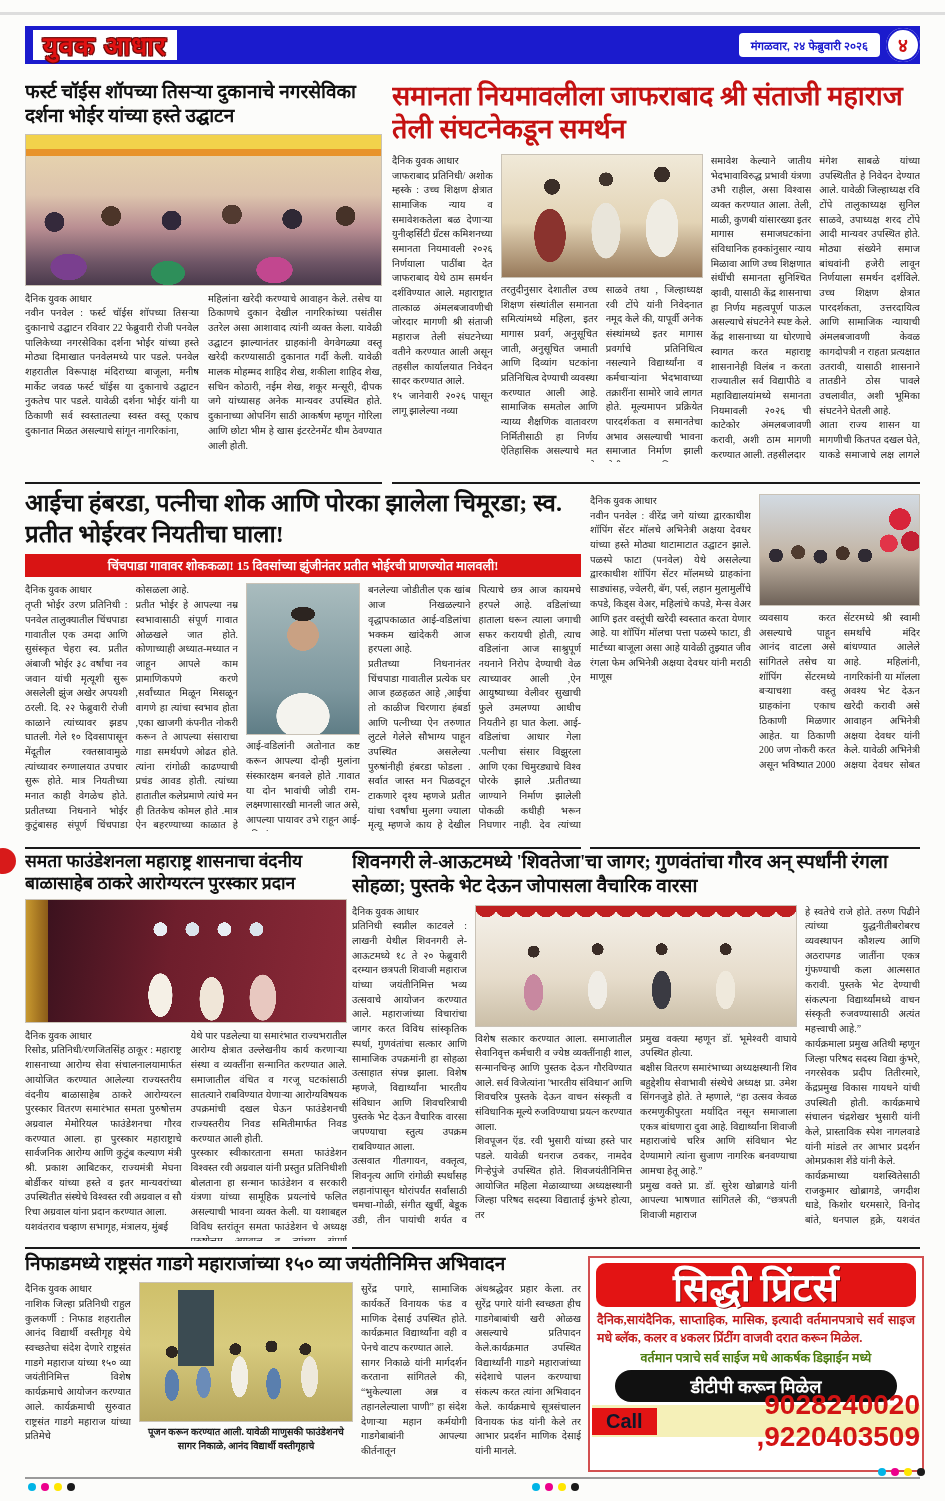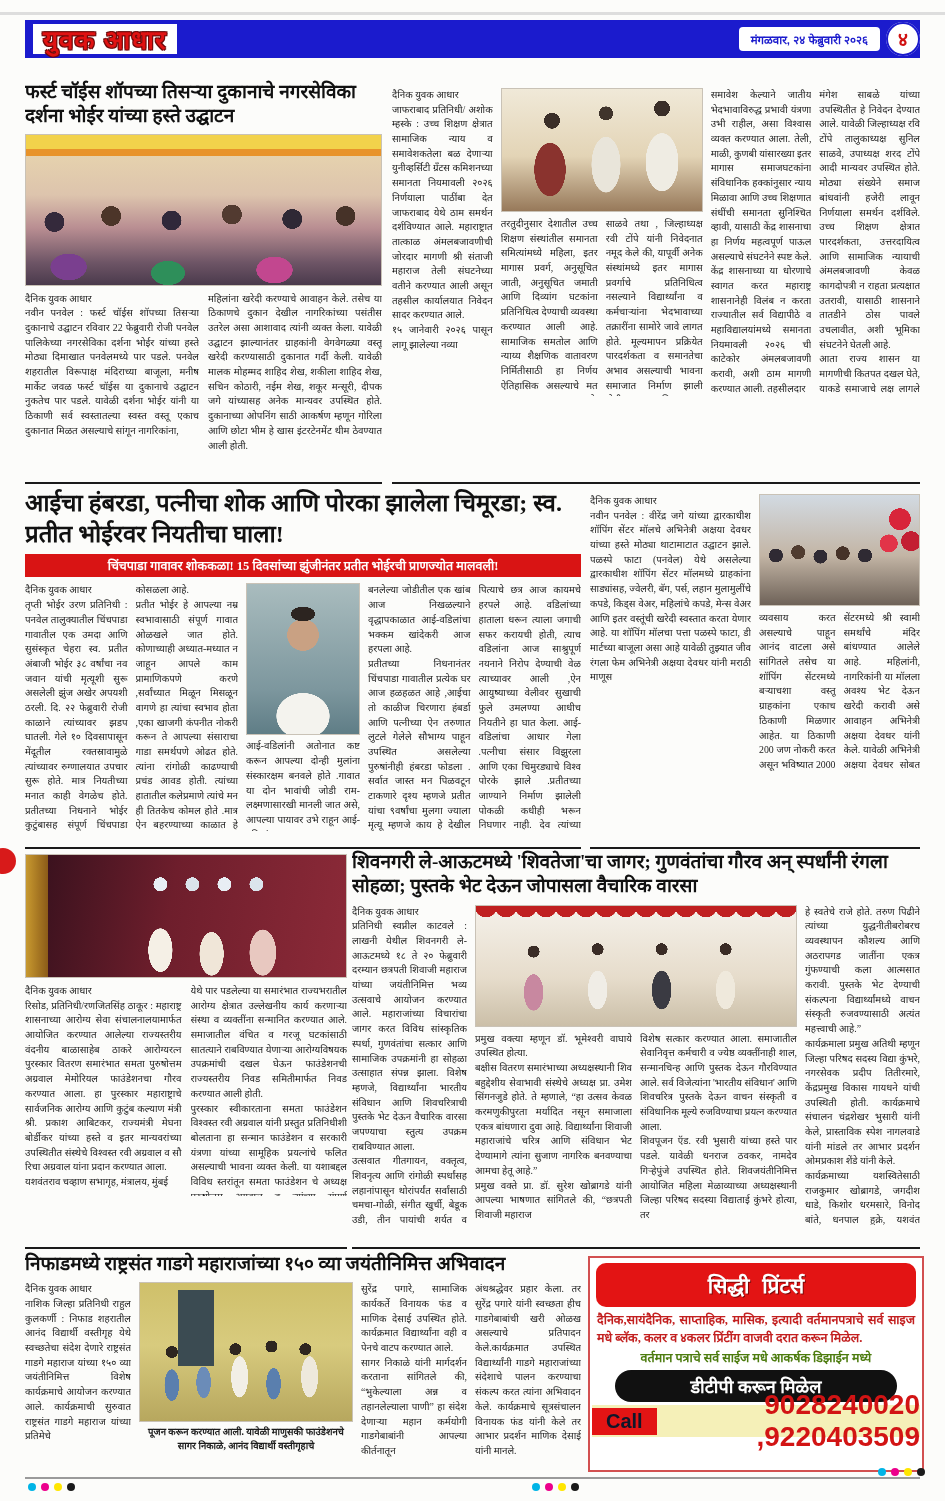--- a/index.html
+++ b/index.html
@@ -1,20 +1,20 @@
 <!DOCTYPE html>
 <html><head>
 <meta charset="utf-8">
 <style>
   html,body{margin:0;padding:0;background:#e9e9e9;}
   .page{position:relative;width:945px;height:1501px;background:#fcfcfa;margin:0 auto;overflow:hidden;
         font-family:"Liberation Serif","DejaVu Serif",serif;color:#1c1c1c;}
   .topline{position:absolute;left:0;top:12px;width:945px;height:3px;background:#ddd;}
   
-  .masthead{position:absolute;left:25px;top:20px;width:895px;height:38px;background:#1b1bcd;}
+  .masthead{position:absolute;left:25px;top:26px;width:895px;height:38px;background:#1b1bcd;}
   .logo-box{position:absolute;left:8px;top:4px;height:30px;background:#fff;padding:0 10px;display:flex;align-items:center;}
   .logo-text{font-family:"Liberation Sans","DejaVu Sans",sans-serif;font-weight:900;font-size:26px;color:#e01212;letter-spacing:1px;
              text-shadow:1px 1px 0 #6d0b0b,-1px -1px 0 #6d0b0b,1px -1px 0 #6d0b0b,-1px 1px 0 #6d0b0b;}
   .date-box{position:absolute;right:40px;top:7px;height:24px;background:#fff;border-radius:4px;padding:0 12px;
             display:flex;align-items:center;font-family:"Liberation Sans",sans-serif;font-weight:bold;font-size:11.5px;color:#1b1bcd;}
   .page-circle{position:absolute;right:0px;top:2px;width:34px;height:34px;border-radius:50%;background:#fff;
                display:flex;align-items:center;justify-content:center;font-weight:900;font-size:19px;color:#d01212;box-shadow:0 0 0 2px #1b1bcd inset;}
   
   .article{position:absolute;overflow:hidden;border-bottom:2px solid #1a1a1a;padding-bottom:4px;}
   .hl{font-weight:700;line-height:1.28;color:#111;}
@@ -139,21 +139,21 @@
       radial-gradient(ellipse 12px 26px at 30% 72%,#6b8cb8 60%,transparent 61%),
       radial-gradient(ellipse 14px 34px at 47% 68%,#f2efe6 60%,transparent 61%),
       radial-gradient(ellipse 12px 26px at 63% 73%,#5a7fae 60%,transparent 61%),
       radial-gradient(ellipse 14px 34px at 80% 68%,#eee9dc 60%,transparent 61%),
       linear-gradient(180deg,#cfc06a 0%,#d8cb7e 45%,#b7a75e 100%);}
   .door{position:absolute;left:18%;top:5%;width:17%;height:55%;background:#3b4b52;}
   .a7-caption{font-size:9.6px;font-weight:bold;text-align:center;line-height:1.4;margin-top:3px;white-space:pre-line;}
   
   .ad{position:absolute;left:588px;top:1256px;width:332px;height:212px;border:2px solid #d25050;background:#fff;overflow:hidden;}
   .ad-banner{margin:5px 6px 2px 6px;height:44px;background:#e31414;border-radius:10px;display:flex;align-items:center;justify-content:center;}
-  .ad-title{color:#fff;font-weight:900;font-size:21px;text-shadow:1px 1px 0 #7a0808;font-family:Liberation Mono, monospace;}
+  .ad-title{color:#fff;font-weight:900;font-size:39px;text-shadow:1px 1px 0 #7a0808;}
   .ad-line1{color:#c32020;font-weight:bold;font-size:12.5px;line-height:1.45;padding:2px 7px;text-align:justify;}
   .ad-line2{color:#4d7c0f;font-weight:bold;font-size:12.5px;padding:0 7px;text-align:center;}
   .ad-pill{margin:4px auto 3px auto;width:85%;background:#111;color:#fff;border-radius:16px;text-align:center;font-weight:bold;font-size:18px;padding:4px 0;}
   .ad-callrow{display:flex;align-items:center;background:#f5f0b8;height:32px;margin:0 2px;}
   .ad-call{background:#e31414;color:#0f172a;font-weight:900;font-size:20px;padding:2px 14px;font-family:"Liberation Sans",sans-serif;}
   .ad-phones{flex:1;text-align:right;color:#d21414;font-weight:900;font-size:28px;font-family:"Liberation Sans",sans-serif;}
   
   .page-rule{position:absolute;left:25px;top:1477px;width:895px;height:2px;background:#9a9a9a;}
   .regdots{position:absolute;display:flex;gap:5px;}
   .regdots i{width:8px;height:8px;border-radius:50%;display:inline-block;}
@@ -178,20 +178,21 @@
     <div class="hl">फर्स्ट चॉईस शॉपच्या तिसऱ्या दुकानाचे नगरसेविका दर्शना भोईर यांच्या हस्ते उद्घाटन</div>
     <div class="ph a1-photo"></div>
     <div class="body-row">
       <div class="col">दैनिक युवक आधार
 नवीन पनवेल : फर्स्ट चॉईस शॉपच्या तिसऱ्या दुकानाचे उद्घाटन रविवार 22 फेब्रुवारी रोजी पनवेल पालिकेच्या नगरसेविका दर्शना भोईर यांच्या हस्ते मोठ्या दिमाखात पनवेलमध्ये पार पडले. पनवेल शहरातील विरूपाक्ष मंदिराच्या बाजूला, मनीष मार्केट जवळ फर्स्ट चॉईस या दुकानाचे उद्घाटन नुकतेच पार पडले. यावेळी दर्शना भोईर यांनी या ठिकाणी सर्व स्वस्तातल्या स्वस्त वस्तू एकाच दुकानात मिळत असल्याचे सांगून नागरिकांना,</div>
       <div class="col">महिलांना खरेदी करण्याचे आवाहन केले. तसेच या ठिकाणचे दुकान देखील नागरिकांच्या पसंतीस उतरेल असा आशावाद त्यांनी व्यक्त केला. यावेळी उद्घाटन झाल्यानंतर ग्राहकांनी वेगवेगळ्या वस्तू खरेदी करण्यासाठी दुकानात गर्दी केली. यावेळी मालक मोहम्मद शाहिद शेख, शकीला शाहिद शेख, सचिन कोठारी, नईम शेख, शकूर मन्सूरी, दीपक जगे यांच्यासह अनेक मान्यवर उपस्थित होते. दुकानाच्या ओपनिंग साठी आकर्षण म्हणून गोरिला आणि छोटा भीम हे खास इंटरटेनमेंट थीम ठेवण्यात आली होती.</div>
     </div>
   </div>
 
   <div class="article a2">
+    <div class="hl hl-red">समानता नियमावलीला जाफराबाद श्री संताजी महाराज तेली संघटनेकडून समर्थन</div>
     <div class="a2-body">
       <div class="col a2-c">दैनिक युवक आधार
 जाफराबाद प्रतिनिधी/ अशोक म्हस्के : उच्च शिक्षण क्षेत्रात सामाजिक न्याय व समावेशकतेला बळ देणाऱ्या युनीव्हर्सिटी ग्रँटस कमिशनच्या समानता नियमावली २०२६ निर्णयाला पाठींबा देत जाफराबाद येथे ठाम समर्थन दर्शविण्यात आले. महाराष्ट्रात तात्काळ अंमलबजावणीची जोरदार मागणी श्री संताजी महाराज तेली संघटनेच्या वतीने करण्यात आली असून तहसील कार्यालयात निवेदन सादर करण्यात आले.
 १५ जानेवारी २०२६ पासून लागू झालेल्या नव्या</div>
       <div class="a2-mid">
         <div class="ph a2-photo"></div>
         <div class="a2-midcols">
           <div class="col">तरतुदीनुसार देशातील उच्च शिक्षण संस्थांतील समानता समित्यांमध्ये महिला, इतर मागास प्रवर्ग, अनुसूचित जाती, अनुसूचित जमाती आणि दिव्यांग घटकांना प्रतिनिधित्व देण्याची व्यवस्था करण्यात आली आहे. सामाजिक समतोल आणि न्याय्य शैक्षणिक वातावरण निर्मितीसाठी हा निर्णय ऐतिहासिक असल्याचे मत व्यक्त करण्यात आले. संघटनेचे तालुकाध्यक्ष सुनिल</div>
           <div class="col">साळवे तथा , जिल्हाध्यक्ष रवी टोंपे यांनी निवेदनात नमूद केले की, यापूर्वी अनेक संस्थांमध्ये इतर मागास प्रवर्गाचे प्रतिनिधित्व नसल्याने विद्यार्थ्यांना व कर्मचाऱ्यांना भेदभावाच्या तक्रारींना सामोरे जावे लागत होते. मूल्यमापन प्रक्रियेत पारदर्शकता व समानतेचा अभाव असल्याची भावना समाजात निर्माण झाली होती. नव्या नियमानुसार समानता समित्यांमध्ये इतर मागास प्रवर्गांतील सदस्यांचा</div>
         </div>
@@ -228,20 +229,21 @@
         <div class="ph a4-photo"></div>
         <div class="a4-rightcols">
           <div class="col">व्यवसाय करत असल्याचे पाहून आनंद वाटला असे सांगितले तसेच या शॉपिंग सेंटरमध्ये बऱ्याचशा वस्तू ग्राहकांना एकाच ठिकाणी मिळणार आहेत. या ठिकाणी 200 जण नोकरी करत असून भविष्यात 2000 जणांना नोकरी देण्याची हिंमत वीरेंद्र जगे यांच्यात असल्याचे यावेळी त्यांनी सांगितले. या शॉपिंग मॉल</div>
           <div class="col">सेंटरमध्ये श्री स्वामी समर्थांचे मंदिर बांधण्यात आलेले आहे. महिलांनी, नागरिकांनी या मॉलला अवश्य भेट देऊन खरेदी करावी असे आवाहन अभिनेत्री अक्षया देवधर यांनी केले. यावेळी अभिनेत्री अक्षया देवधर सोबत फोटो, सेल्फी काढण्यासाठी नागरिकांनी, महिलांनी मोठ्या प्रमाणात गर्दी केली होती.</div>
         </div>
       </div>
     </div>
   </div>
 
   <div class="article a5">
+    <div class="hl">समता फाउंडेशनला महाराष्ट्र शासनाचा वंदनीय बाळासाहेब ठाकरे आरोग्यरत्न पुरस्कार प्रदान</div>
     <div class="ph a5-photo"></div>
     <div class="body-row">
       <div class="col">दैनिक युवक आधार
 रिसोड, प्रतिनिधी/रणजितसिंह ठाकूर : महाराष्ट्र शासनाच्या आरोग्य सेवा संचालनालयामार्फत आयोजित करण्यात आलेल्या राज्यस्तरीय वंदनीय बाळासाहेब ठाकरे आरोग्यरत्न पुरस्कार वितरण समारंभात समता पुरुषोत्तम अग्रवाल मेमोरियल फाउंडेशनचा गौरव करण्यात आला. हा पुरस्कार महाराष्ट्राचे सार्वजनिक आरोग्य आणि कुटुंब कल्याण मंत्री श्री. प्रकाश आबिटकर, राज्यमंत्री मेघना बोर्डीकर यांच्या हस्ते व इतर मान्यवरांच्या उपस्थितीत संस्थेचे विश्वस्त रवी अग्रवाल व सौ रिचा अग्रवाल यांना प्रदान करण्यात आला.
 यशवंतराव चव्हाण सभागृह, मंत्रालय, मुंबई</div>
       <div class="col">येथे पार पडलेल्या या समारंभात राज्यभरातील आरोग्य क्षेत्रात उल्लेखनीय कार्य करणाऱ्या संस्था व व्यक्तींना सन्मानित करण्यात आले. समाजातील वंचित व गरजू घटकांसाठी सातत्याने राबविण्यात येणाऱ्या आरोग्यविषयक उपक्रमांची दखल घेऊन फाउंडेशनची राज्यस्तरीय निवड समितीमार्फत निवड करण्यात आली होती.
 पुरस्कार स्वीकारताना समता फाउंडेशन विश्वस्त रवी अग्रवाल यांनी प्रस्तुत प्रतिनिधीशी बोलताना हा सन्मान फाउंडेशन व सरकारी यंत्रणा यांच्या सामूहिक प्रयत्नांचे फलित असल्याची भावना व्यक्त केली. या यशाबद्दल विविध स्तरांतून समता फाउंडेशन चे अध्यक्ष पुरुषोत्तम अग्रवाल व त्यांच्या संपूर्ण टीमचेअभिनंदन होत आहे.</div>
     </div>
   </div>
 
@@ -250,25 +252,25 @@
     <div class="a6-body">
       <div class="col a6-c1">दैनिक युवक आधार
 प्रतिनिधी स्वप्नील काटवले : लाखनी येथील शिवनगरी ले-आऊटमध्ये १८ ते २० फेब्रुवारी दरम्यान छत्रपती शिवाजी महाराज यांच्या जयंतीनिमित्त भव्य उत्सवाचे आयोजन करण्यात आले. महाराजांच्या विचारांचा जागर करत विविध सांस्कृतिक स्पर्धा, गुणवंतांचा सत्कार आणि सामाजिक उपक्रमांनी हा सोहळा उत्साहात संपन्न झाला. विशेष म्हणजे, विद्यार्थ्यांना भारतीय संविधान आणि शिवचरित्राची पुस्तके भेट देऊन वैचारिक वारसा जपण्याचा स्तुत्य उपक्रम राबविण्यात आला.
 उत्सवात गीतगायन, वक्तृत्व, शिवनृत्य आणि रांगोळी स्पर्धांसह लहानांपासून थोरांपर्यंत सर्वांसाठी चमचा-गोळी, संगीत खुर्ची, बेडूक उडी, तीन पायांची शर्यत व धावण्याच्या स्पर्धा घेण्यात आल्या. या स्पर्धांमधून मुलांच्या कलागुणांना वाव मिळाला.
 कार्यक्रमात शिष्यवृत्ती, नवोदय परीक्षा तसेच इयत्ता १० वी व १२ वीमध्ये प्राविण्य मिळवलेल्या विद्यार्थ्यांचा</div>
       <div class="a6-mid">
         <div class="ph a6-photo">
           <i class="drape"></i>
         </div>
         <div class="a6-midcols">
+          <div class="col">विशेष सत्कार करण्यात आला. समाजातील सेवानिवृत्त कर्मचारी व ज्येष्ठ व्यक्तींनाही शाल, सन्मानचिन्ह आणि पुस्तक देऊन गौरविण्यात आले. सर्व विजेत्यांना 'भारतीय संविधान' आणि शिवचरित्र पुस्तके देऊन वाचन संस्कृती व संविधानिक मूल्ये रुजविण्याचा प्रयत्न करण्यात आला.
+शिवपूजन ऍड. रवी भुसारी यांच्या हस्ते पार पडले. यावेळी धनराज ठवकर, नामदेव गिऱ्हेपुंजे उपस्थित होते. शिवजयंतीनिमित्त आयोजित महिला मेळाव्याच्या अध्यक्षस्थानी जिल्हा परिषद सदस्या विद्याताई कुंभरे होत्या, तर</div>
           <div class="col">प्रमुख वक्त्या म्हणून डॉ. भूमेश्वरी वाघाये उपस्थित होत्या.
 बक्षीस वितरण समारंभाच्या अध्यक्षस्थानी शिव बहुद्देशीय सेवाभावी संस्थेचे अध्यक्ष प्रा. उमेश सिंगनजुडे होते. ते म्हणाले, “हा उत्सव केवळ करमणुकीपुरता मर्यादित नसून समाजाला एकत्र बांधणारा दुवा आहे. विद्यार्थ्यांना शिवाजी महाराजांचे चरित्र आणि संविधान भेट देण्यामागे त्यांना सुजाण नागरिक बनवण्याचा आमचा हेतू आहे.”
 प्रमुख वक्ते प्रा. डॉ. सुरेश खोब्रागडे यांनी आपल्या भाषणात सांगितले की, “छत्रपती शिवाजी महाराज</div>
-          <div class="col">विशेष सत्कार करण्यात आला. समाजातील सेवानिवृत्त कर्मचारी व ज्येष्ठ व्यक्तींनाही शाल, सन्मानचिन्ह आणि पुस्तक देऊन गौरविण्यात आले. सर्व विजेत्यांना 'भारतीय संविधान' आणि शिवचरित्र पुस्तके देऊन वाचन संस्कृती व संविधानिक मूल्ये रुजविण्याचा प्रयत्न करण्यात आला.
-शिवपूजन ऍड. रवी भुसारी यांच्या हस्ते पार पडले. यावेळी धनराज ठवकर, नामदेव गिऱ्हेपुंजे उपस्थित होते. शिवजयंतीनिमित्त आयोजित महिला मेळाव्याच्या अध्यक्षस्थानी जिल्हा परिषद सदस्या विद्याताई कुंभरे होत्या, तर</div>
         </div>
       </div>
       <div class="col a6-c4">हे स्वतेचे राजे होते. तरुण पिढीने त्यांच्या युद्धनीतीबरोबरच व्यवस्थापन कौशल्य आणि अठरापगड जातींना एकत्र गुंफण्याची कला आत्मसात करावी. पुस्तके भेट देण्याची संकल्पना विद्यार्थ्यांमध्ये वाचन संस्कृती रुजवण्यासाठी अत्यंत महत्त्वाची आहे.”
 कार्यक्रमाला प्रमुख अतिथी म्हणून जिल्हा परिषद सदस्य विद्या कुंभरे, नगरसेवक प्रदीप तितीरमारे, केंद्रप्रमुख विकास गायधने यांची उपस्थिती होती. कार्यक्रमाचे संचालन चंद्रशेखर भुसारी यांनी केले, प्रास्ताविक स्पेश नागलवाडे यांनी मांडले तर आभार प्रदर्शन ओमप्रकाश शेंडे यांनी केले.
 कार्यक्रमाच्या यशस्वितेसाठी राजकुमार खोब्रागडे, जगदीश धाडे, किशोर धरमसारे, विनोद बांते, धनपाल हुक्रे, यशवंत कानतोडे, विनोद गायधनी, मुकेश लामकाने, ज्ञानेश्वर येळेकर, नीलकंठ येवले, रितेश लांडगे, सुधीर कुंभरे यांनी परिश्रम घेतले. कार्यक्रमाची सांगता सामूहिक भोजनाने करण्यात आली.</div>
     </div>
   </div>
 
   <div class="article a7">
     <div class="hl">निफाडमध्ये राष्ट्रसंत गाडगे महाराजांच्या १५० व्या जयंतीनिमित्त अभिवादन</div>

